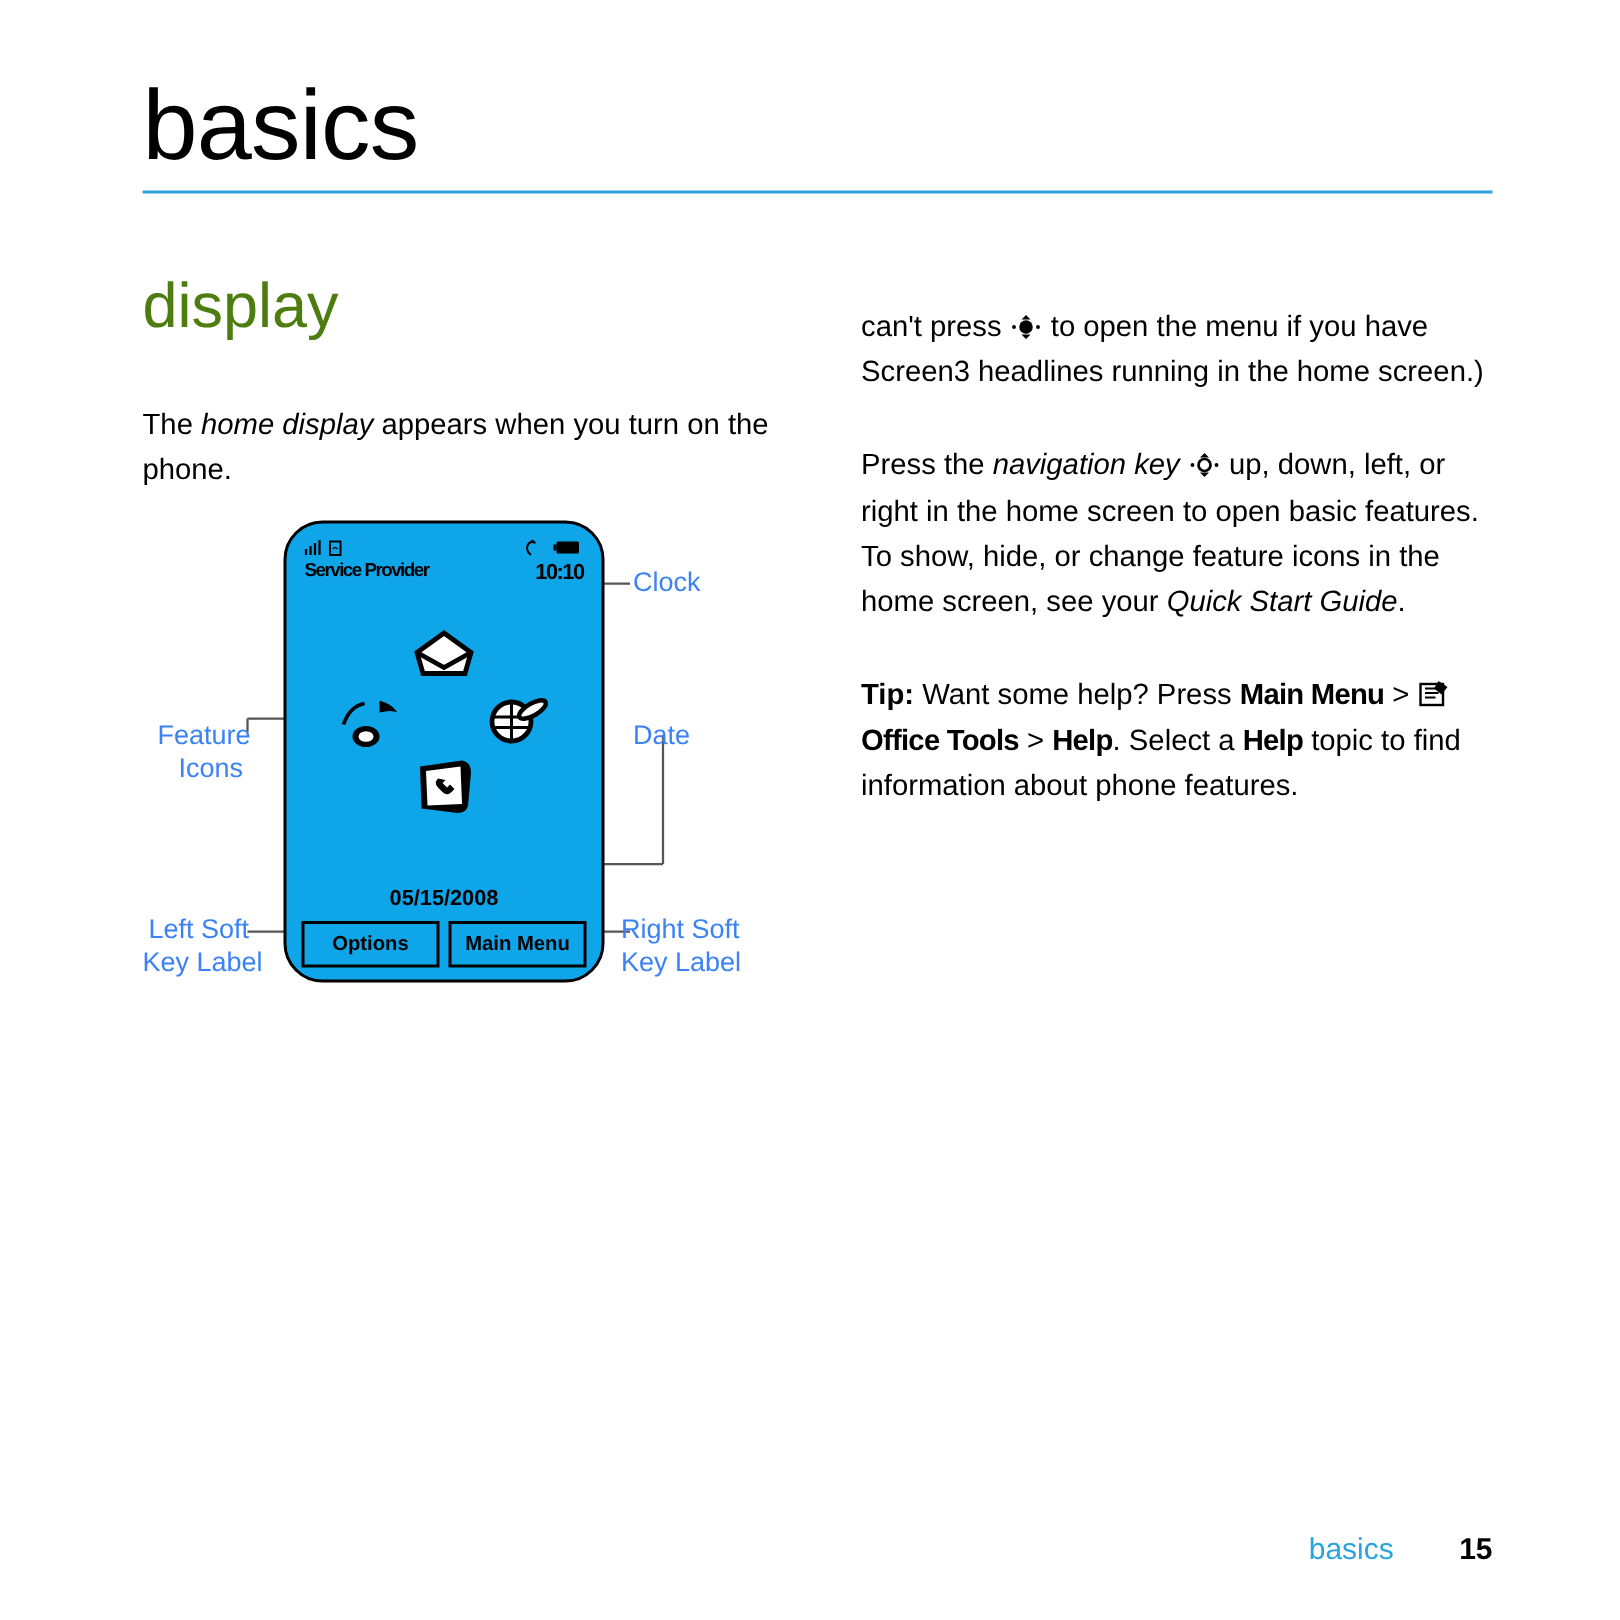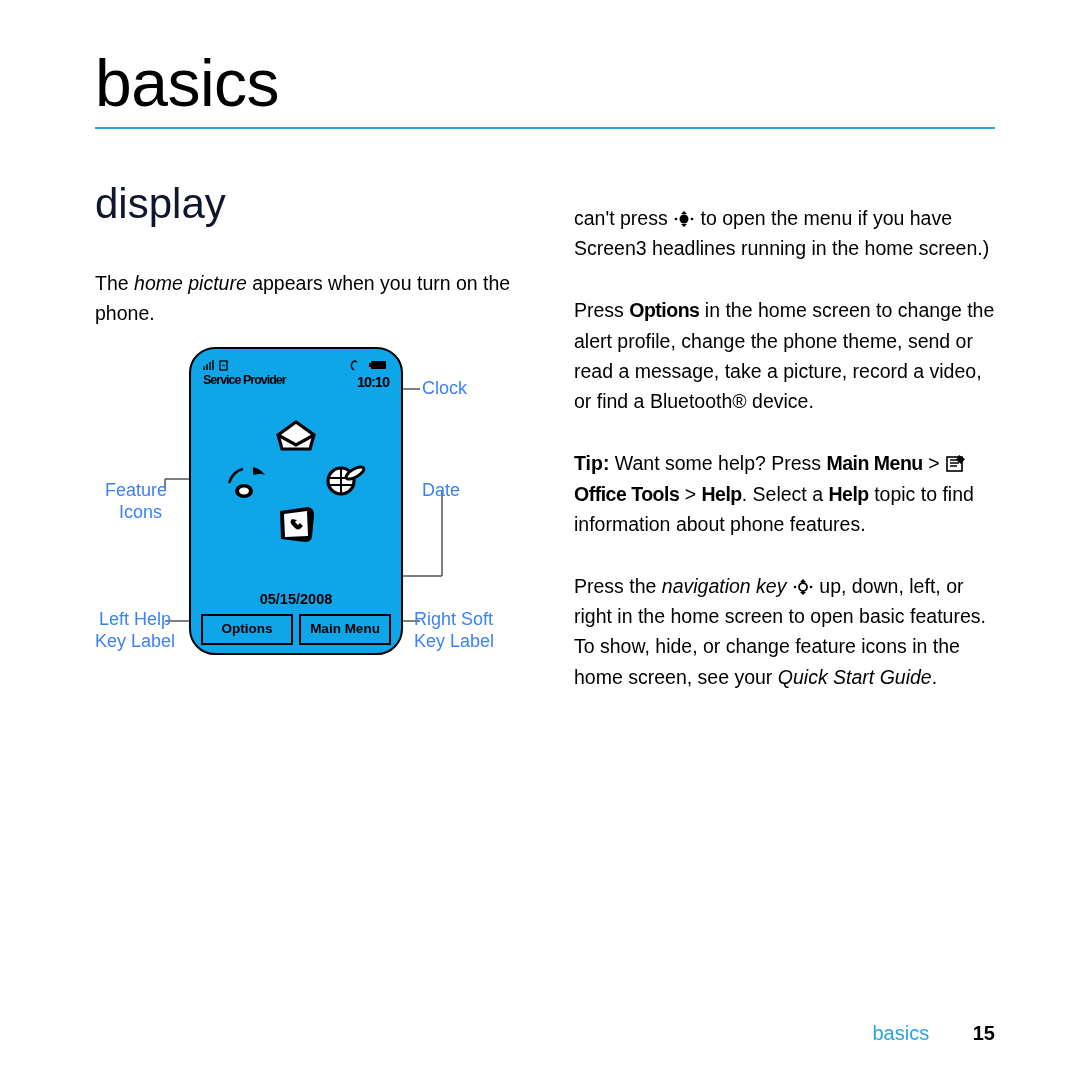--- a/index.html
+++ b/index.html
@@ -27,21 +27,21 @@
     gap: 58px;
     margin-top: 42px;
   }
   .col {
     flex: 1;
     font-size: 19.5px;
     line-height: 1.55;
   }
   .section-title {
     font-size: 42px;
-    color: #0f172a;
+    color: #4d7c0f;
     font-weight: 400;
     margin-bottom: 22px;
   }
   .col p { margin-bottom: 18px; margin-top: 32px; }
   .bold { font-weight: 700; }
   .s-bold { font-weight: 700; letter-spacing: -0.5px; }
   .italic { font-style: italic; }
   .inline-icon {
     display: inline-block;
     vertical-align: -3px;
@@ -82,21 +82,21 @@
 
 <h1 class="page-title">basics</h1>
 <hr class="hr">
 
 <div class="cols">
 
   <div class="col">
     <h2 class="section-title">display</h2>
 
     <p>
-      <span>The </span><span class="italic">home picture</span><span> appears when you turn on the phone.</span>
+      <span>The </span><span class="italic">home display</span><span> appears when you turn on the phone.</span>
     </p>
 
     <div class="diagram">
       <svg class="svgwrap" width="440" height="350">
 
         <line x1="304" y1="42" x2="325" y2="42" stroke="#555" stroke-width="1.5"></line>
         <line x1="224" y1="144" x2="224" y2="132" stroke="#555" stroke-width="1.5"></line>
         <line x1="224" y1="132" x2="70" y2="132" stroke="#555" stroke-width="1.5"></line>
         <line x1="70" y1="132" x2="70" y2="141" stroke="#555" stroke-width="1.5"></line>
         <line x1="296" y1="229" x2="347" y2="229" stroke="#555" stroke-width="1.5"></line>
@@ -150,60 +150,57 @@
         <div class="softkeys">
           <div class="softkey">Options</div>
           <div class="softkey">Main Menu</div>
         </div>
       </div>
 
       <div class="lbl" style="left:327px; top:31px">Clock</div>
       <div class="lbl" style="left:327px; top:133px">Date</div>
       <div class="lbl" style="left:10px;  top:133px; text-align:center">Feature</div>
       <div class="lbl" style="left:24px;  top:155px">Icons</div>
-      <div class="lbl" style="left:4px;   top:262px">Left Help</div>
+      <div class="lbl" style="left:4px;   top:262px">Left Soft</div>
       <div class="lbl" style="left:0px;   top:284px">Key Label</div>
       <div class="lbl" style="left:319px; top:262px">Right Soft</div>
       <div class="lbl" style="left:319px; top:284px">Key Label</div>
     </div>
 
   </div>
 
   <div class="col">
     <p>
       <span>can't press </span>
       <svg class="inline-icon" width="22" height="18">
           <circle cx="11" cy="9" r="4.5" fill="#000"></circle>
           <path d="M11 1 L8 4 H14 Z M11 17 L8 14 H14 Z" fill="#000"></path>
           <circle cx="3" cy="9" r="1.3" fill="#000"></circle>
           <circle cx="19" cy="9" r="1.3" fill="#000"></circle>
         </svg>
       <span> to open the menu if you have Screen3 headlines running in the home screen.)</span>
     </p>
     <p>
-      <span>Press </span><span class="s-bold">Options</span><span> in the home screen to change the alert profile, change the phone theme, send or read a message, take a picture, record a video, or find a Bluetooth® device.</span>
-    </p>
-    <p>
-      <span class="bold">Tip:</span><span> Want some help? Press </span><span class="s-bold">Main Menu</span><span> &gt; </span>
-      <svg class="inline-icon" width="22" height="20">
-          <rect x="2" y="4" width="15" height="14" fill="none" stroke="#000" stroke-width="1.6"></rect>
-          <path d="M5 7 H14 M5 10 H14 M5 13 H12" stroke="#000" stroke-width="1.3"></path>
-          <path d="M14 2 l6 4 l-4 5 l-5 -4 z" fill="#000"></path>
-        </svg>
-      <span class="s-bold">Office Tools</span><span> &gt; </span><span class="s-bold">Help</span><span>. Select a </span><span class="s-bold">Help</span><span> topic to find information about phone features.</span>
-    </p>
-    <p>
       <span>Press the </span><span class="italic">navigation key</span>
       <svg class="inline-icon" width="22" height="18">
           <circle cx="11" cy="9" r="4" fill="none" stroke="#000" stroke-width="1.8"></circle>
           <path d="M11 1 L8 4 H14 Z M11 17 L8 14 H14 Z" fill="#000"></path>
           <circle cx="3" cy="9" r="1.3" fill="#000"></circle>
           <circle cx="19" cy="9" r="1.3" fill="#000"></circle>
         </svg>
       <span> up, down, left, or right in the home screen to open basic features. To show, hide, or change feature icons in the home screen, see your </span><span class="italic">Quick Start Guide</span><span>.</span>
     </p>
+    <p>
+      <span class="bold">Tip:</span><span> Want some help? Press </span><span class="s-bold">Main Menu</span><span> &gt; </span>
+      <svg class="inline-icon" width="22" height="20">
+          <rect x="2" y="4" width="15" height="14" fill="none" stroke="#000" stroke-width="1.6"></rect>
+          <path d="M5 7 H14 M5 10 H14 M5 13 H12" stroke="#000" stroke-width="1.3"></path>
+          <path d="M14 2 l6 4 l-4 5 l-5 -4 z" fill="#000"></path>
+        </svg>
+      <span class="s-bold">Office Tools</span><span> &gt; </span><span class="s-bold">Help</span><span>. Select a </span><span class="s-bold">Help</span><span> topic to find information about phone features.</span>
+    </p>
   </div>
 </div>
 
 <div class="footer">
   <span class="sec">basics</span>
   <span class="pn">15</span>
 </div>
 
 </body></html>

